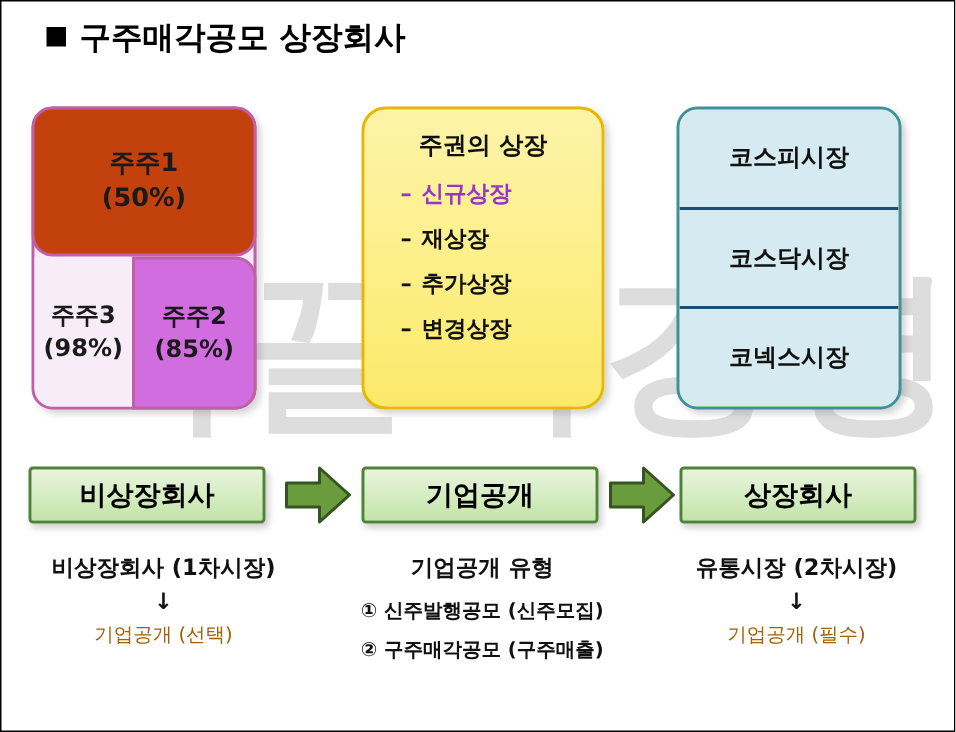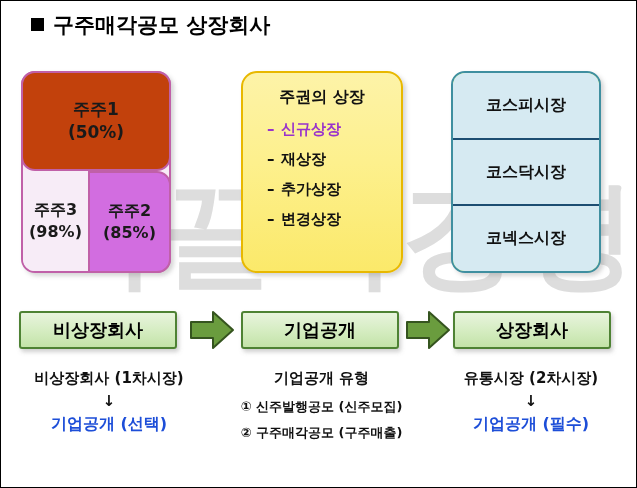--- a/index.html
+++ b/index.html
@@ -237,23 +237,23 @@
     color: #111111;
     white-space: nowrap;
   }
   .col-arrow {
     font-size: 15px;
     color: #111111;
     line-height: 26px;
     font-weight: bold;
   }
   .col-foot {
-    font-size: 16px;
-    font-weight: bold;
-    color: #1d4ed8;
+    font-size: 13px;
+    font-weight: normal;
+    color: #a16207;
     white-space: nowrap;
   }
   .col-list { margin-top: 10px; }
   .col-list-item {
     font-size: 13px;
     font-weight: bold;
     color: #111111;
     white-space: nowrap;
     margin-bottom: 8px;
   }

